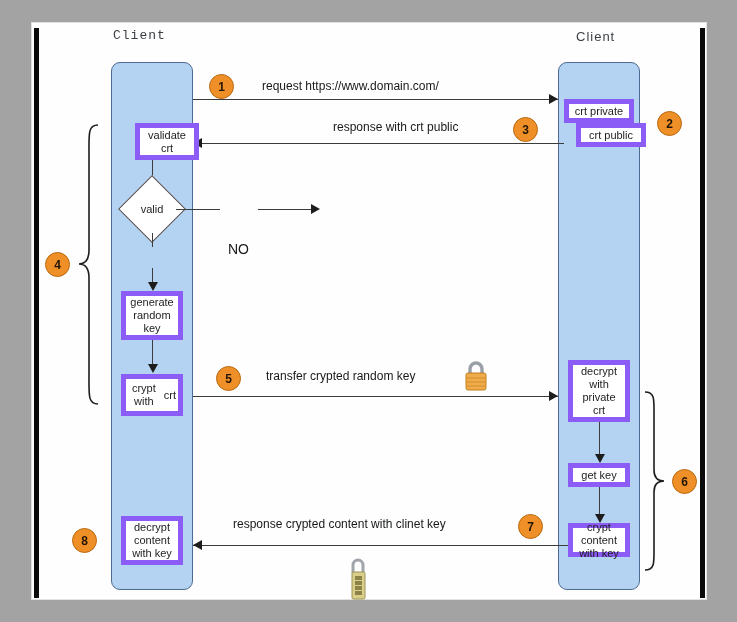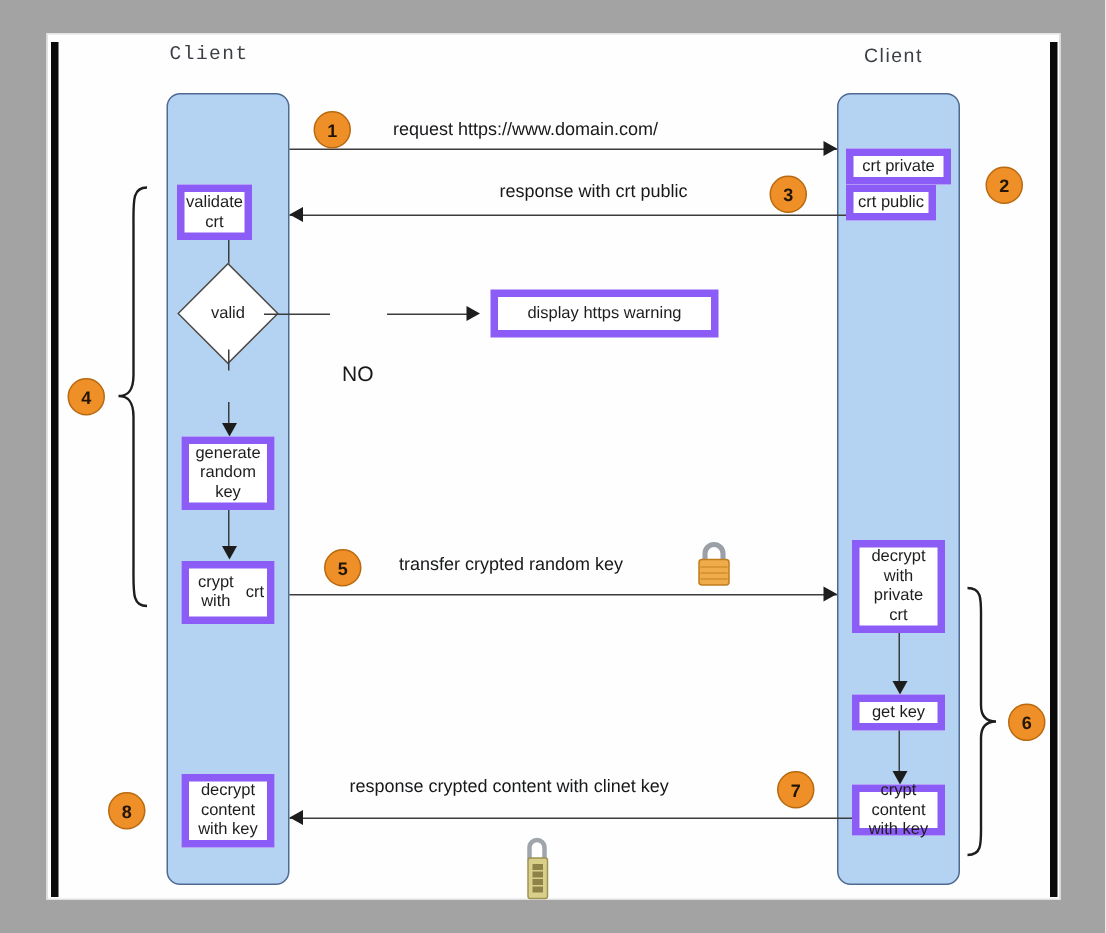--- a/index.html
+++ b/index.html
@@ -148,49 +148,46 @@
   <div class="lane" id="lane-server"></div>
 
   <div class="hline" style="left:193px;top:99px;width:365px;"></div>
   <div class="arrow-r" style="left:549px;top:94px;"></div>
   <div class="msg" style="left:262px;top:79px;">request https://www.domain.com/</div>
   <div class="badge" style="left:209px;top:74px;">1</div>
 
   <div class="box" style="left:564px;top:99px;width:70px;height:24px;">
     <span>crt private</span>
   </div>
-  <div class="box" style="left:564px;top:123px;width:60px;height:24px;text-align:right;">
+  <div class="box" style="left:576px;top:123px;width:70px;height:24px;text-align:right;">
     <span>crt public</span>
   </div>
   <div class="badge" style="left:657px;top:111px;">2</div>
 
   <div class="hline" style="left:193px;top:143px;width:371px;"></div>
   <div class="arrow-l" style="left:193px;top:138px;"></div>
   <div class="msg" style="left:333px;top:120px;">response with crt public</div>
   <div class="badge" style="left:513px;top:117px;">3</div>
 
-  <div class="box" style="left:118px;top:123px;width:50px;height:37px;flex-direction:column;">
+  <div class="box" style="left:135px;top:123px;width:64px;height:37px;flex-direction:column;">
     <span>validate</span>
     <span>crt</span>
   </div>
 
   <div class="vline" style="left:152px;top:160px;height:25px;"></div>
 
   <div class="diamond-wrap" style="left:128px;top:185px;width:48px;height:48px;">
     <div class="diamond"></div>
     <div class="diamond-label">valid</div>
   </div>
 
   <div class="hline" style="left:176px;top:209px;width:44px;"></div>
   <div class="small-label" style="left:228px;top:201px;">NO</div>
   <div class="hline" style="left:258px;top:209px;width:56px;"></div>
   <div class="arrow-r" style="left:311px;top:204px;"></div>
-  <div class="box" style="left:327px;top:193px;width:152px;height:32px;">
-    <span>display https warning</span>
-  </div>
 
   <div class="vline" style="left:152px;top:233px;height:14px;"></div>
   <div class="small-label" style="left:137px;top:248px;">YES</div>
   <div class="vline" style="left:152px;top:268px;height:16px;"></div>
   <div class="arrow-d" style="left:148px;top:282px;"></div>
 
   <div class="box" style="left:121px;top:291px;width:62px;height:49px;flex-direction:column;">
     <span>generate</span>
     <span>random</span>
     <span>key</span>

